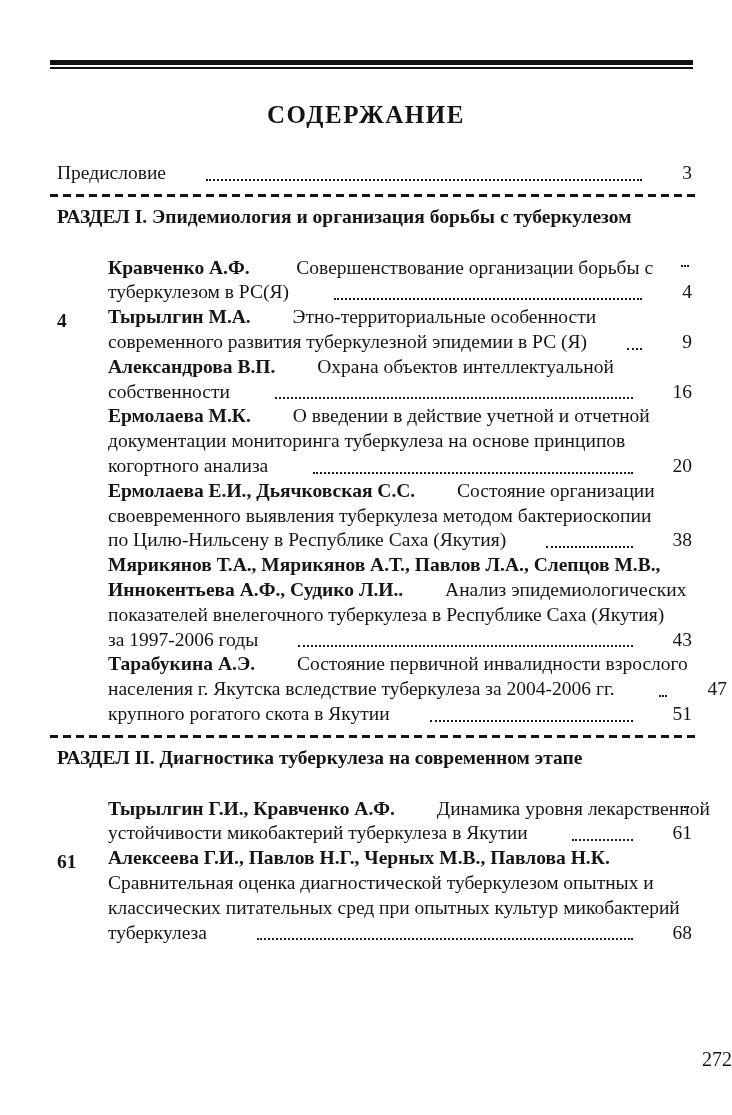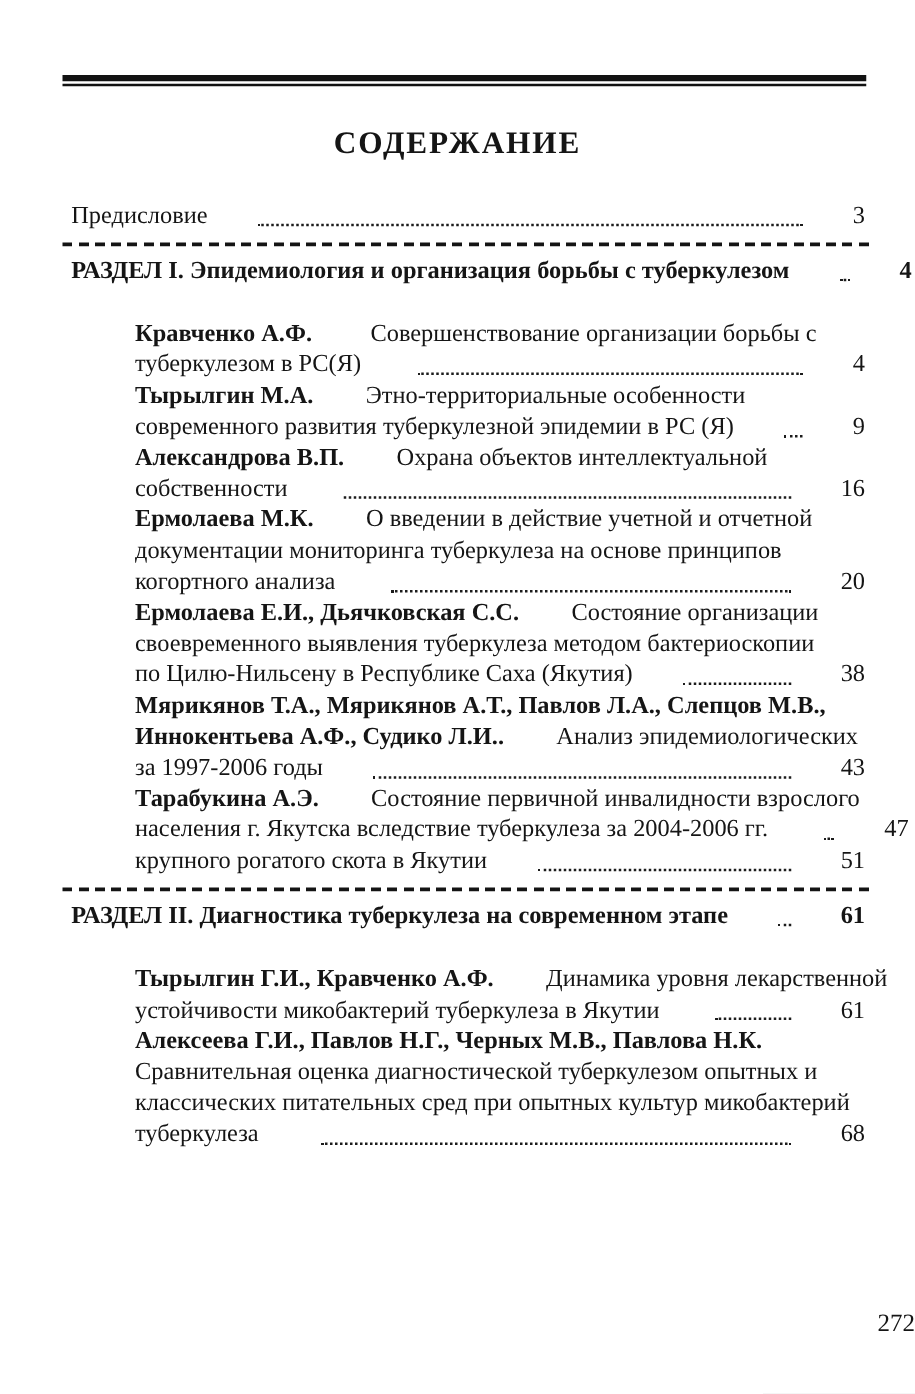--- a/index.html
+++ b/index.html
@@ -38,21 +38,21 @@
   .line .b { font-weight:bold; white-space:pre; flex:0 0 auto; }
   .line .t { white-space:pre; flex:0 0 auto; }
   .line .dots {
     flex:1 1 0; min-width:8px;
     align-self:flex-end;
     border-bottom:2.4px dotted #1c1c1c;
     margin:0 3px 6px 3px;
   }
   .line .pg { flex:0 0 auto; text-align:right; }
   .line.indent { padding-left:51px; }
-  .line.heading { font-weight:bold; }
+  .line.heading { font-weight:bold;flex-direction:column; }
   .separator {
     height:3px;
     margin:7px -4px 9px -7px;
     background:repeating-linear-gradient(to right,#141414 0 8px,transparent 8px 13px);
   }
   .entries { margin-top:26px; }
   .footer-num {
     position:absolute; top:1048px; left:0; right:0;
     text-align:right; font-size:20px;
   }
@@ -139,20 +139,23 @@
         </div>
         <div class="entry">
           <div class="line indent">
             <span class="b">Мярикянов Т.А., Мярикянов А.Т., Павлов Л.А., Слепцов М.В.,</span>
           </div>
           <div class="line indent">
             <span class="b">Иннокентьева А.Ф., Судико Л.И..</span>
             <span class="t"> Анализ эпидемиологических</span>
           </div>
           <div class="line indent">
+            <span class="t">показателей внелегочного туберкулеза в Республике Саха (Якутия)</span>
+          </div>
+          <div class="line indent">
             <span class="t">за 1997-2006 годы</span>
             <span class="dots"></span>
             <span class="pg">43</span>
           </div>
         </div>
         <div class="entry">
           <div class="line indent">
             <span class="b">Тарабукина А.Э.</span>
             <span class="t"> Состояние первичной инвалидности взрослого</span>
           </div>

